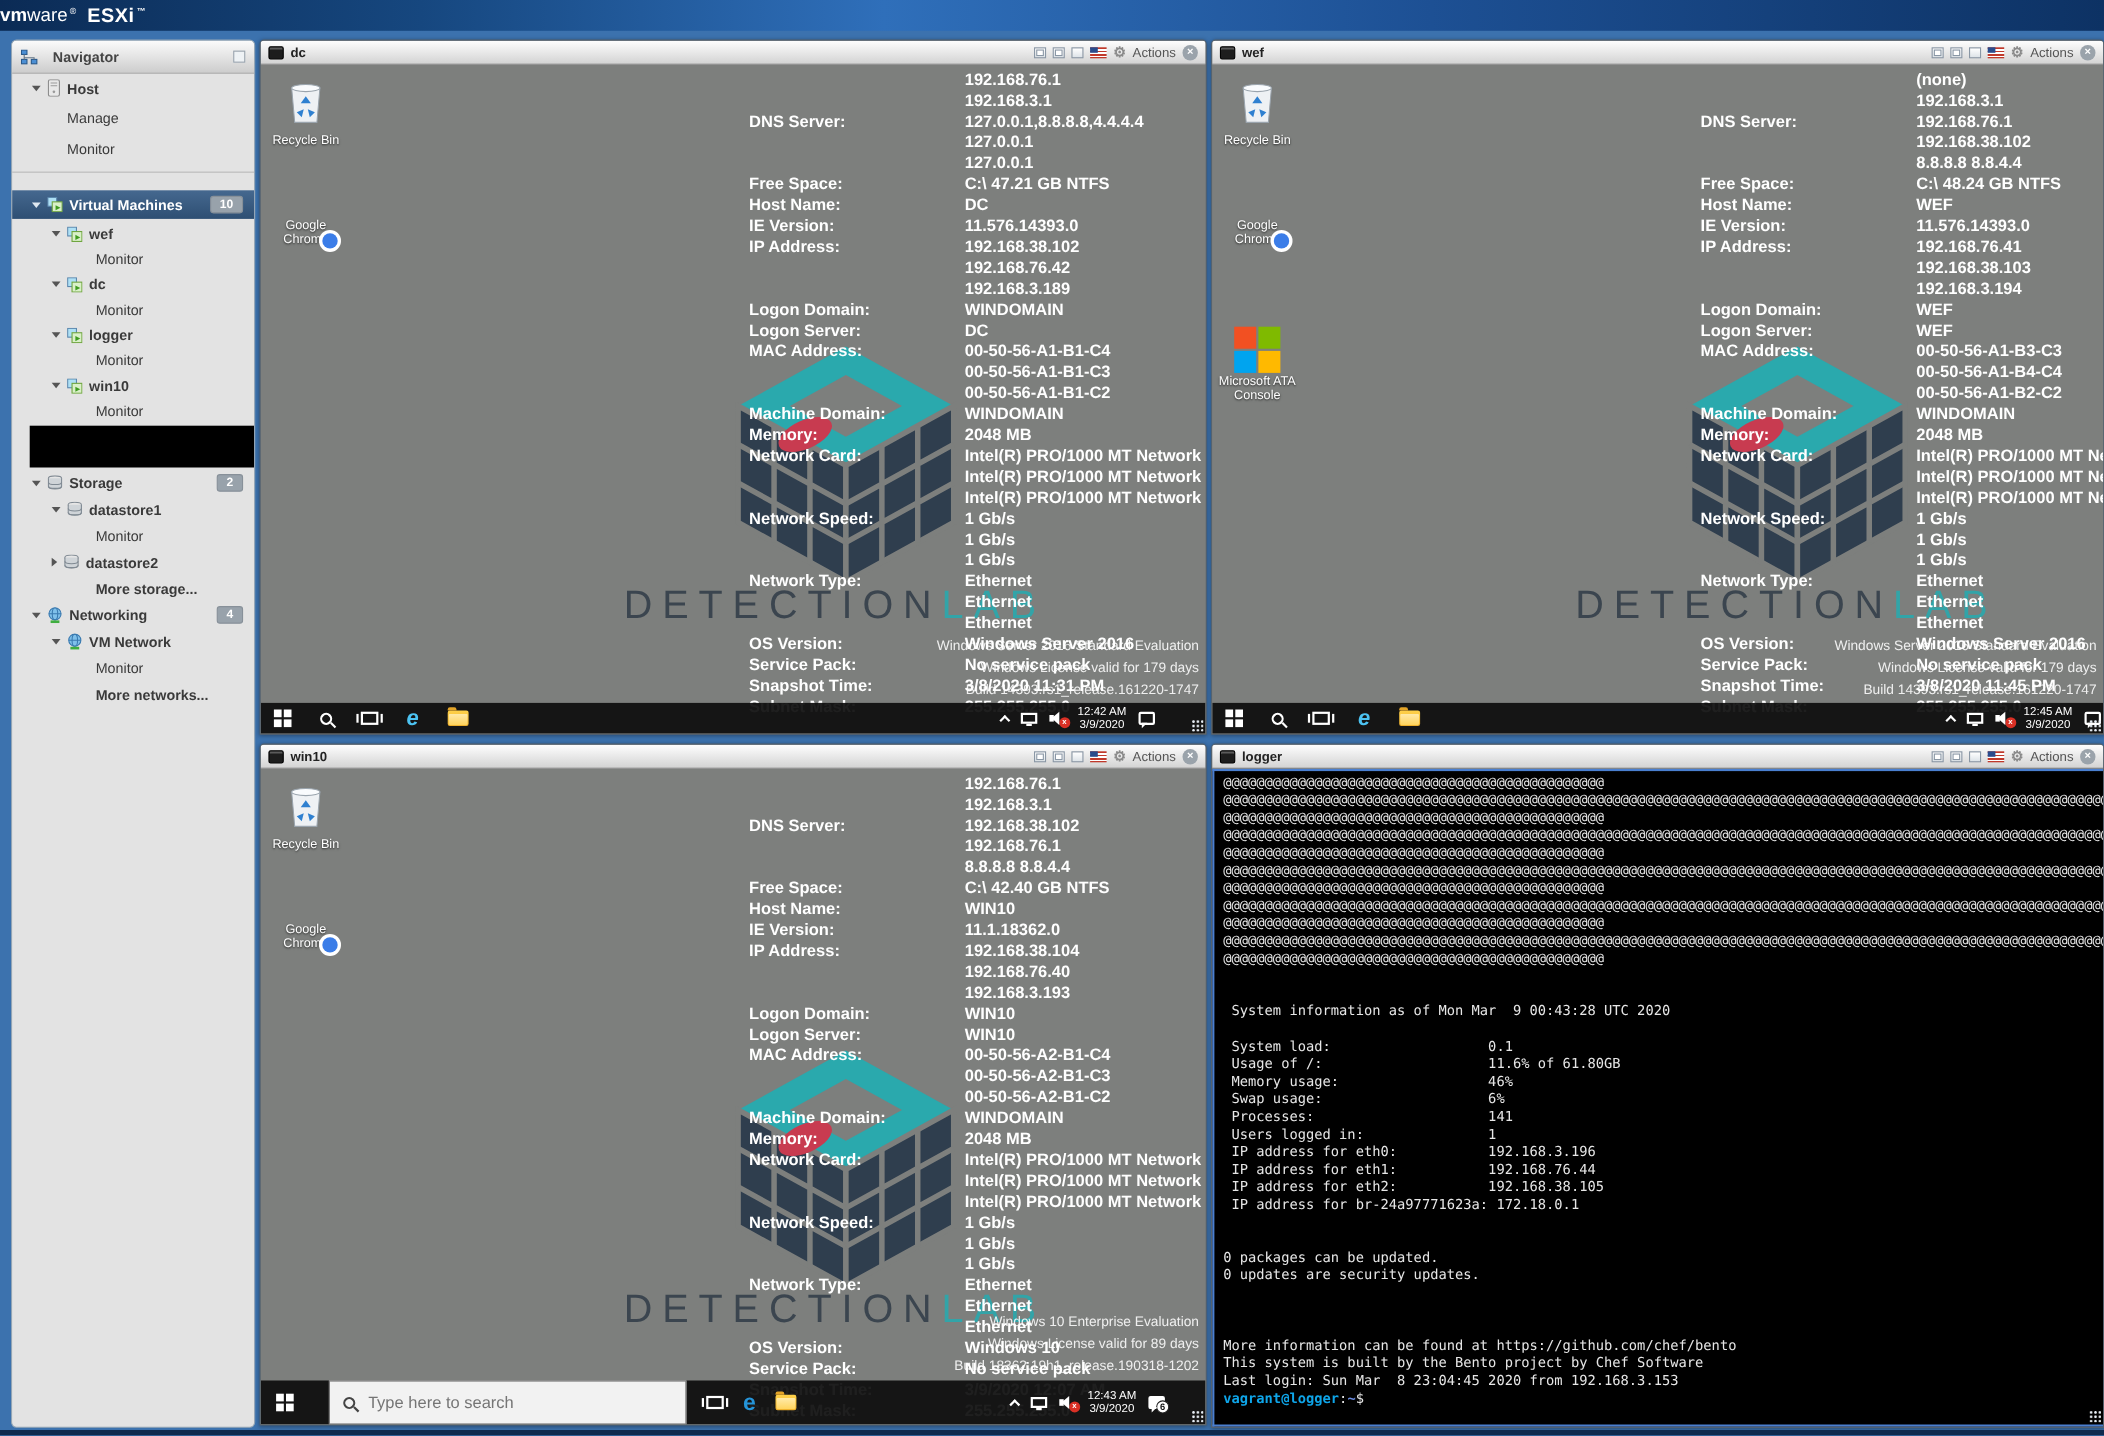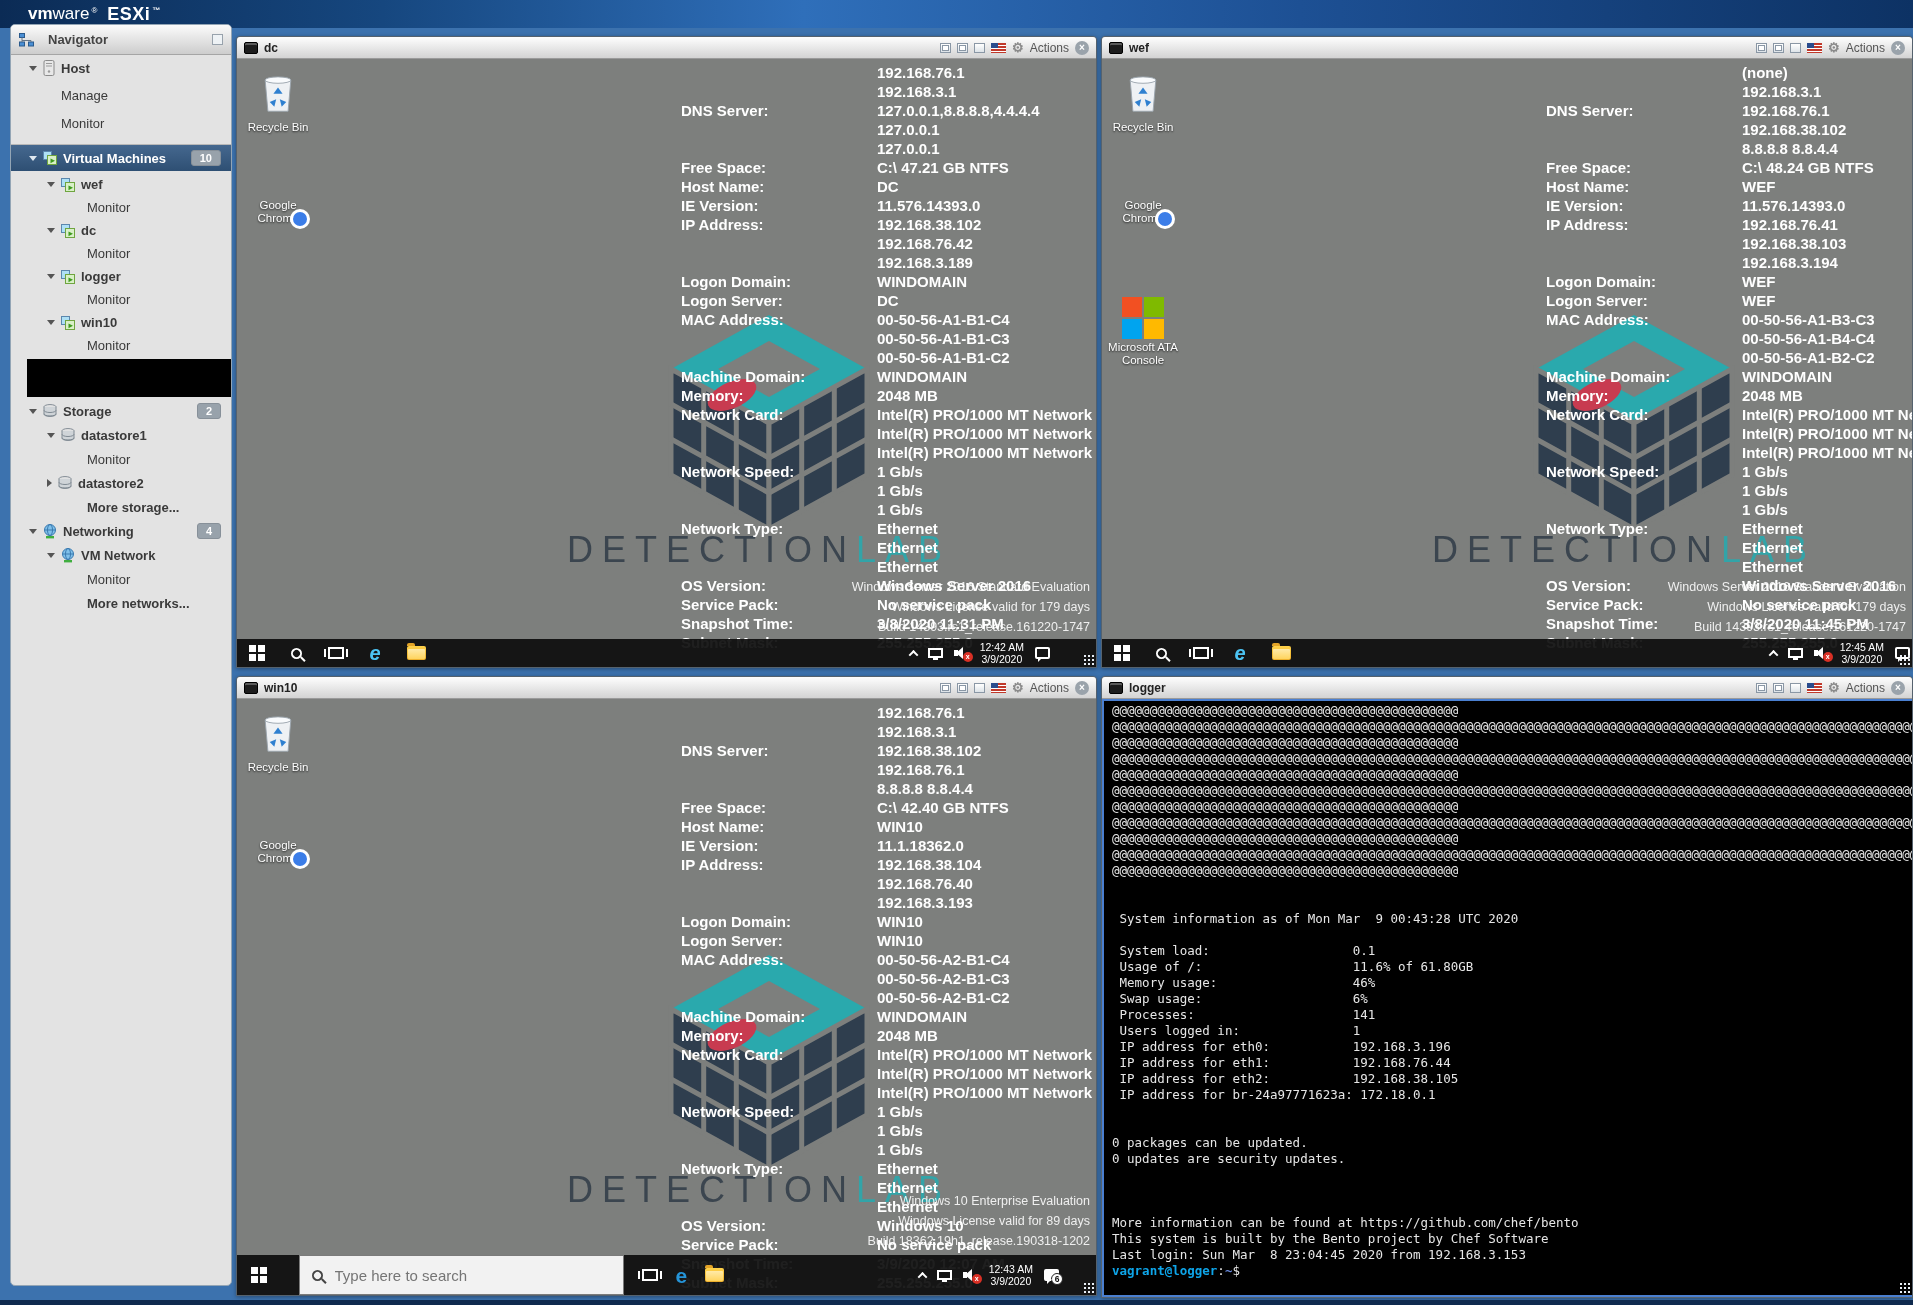--- a/index.html
+++ b/index.html
@@ -1,41 +1,41 @@
 <!DOCTYPE html>
 <html><head>
 <meta charset="utf-8">
 <style>
 *{box-sizing:border-box}
 html,body{margin:0;padding:0}
 body{width:1913px;height:1305px;position:relative;overflow:hidden;background:#3c72ae;font-family:"Liberation Sans",sans-serif}
 
 
-.topbar{position:absolute;left:0;top:0;right:0;height:28px;display:flex;align-items:center;padding-left:28px;color:#fff;
+.topbar{position:absolute;left:0;top:0;right:0;height:28px;display:flex;align-items:center;padding-left:0;color:#fff;
 background:linear-gradient(90deg,#0b2b55 0%,#16477f 20%,#2f6fba 42%,#1d5094 68%,#0d3264 100%)}
 .logo-vm{font-weight:bold;font-size:17px}
 .logo-ware{font-weight:normal;font-size:17px}
 .logo-sup{font-size:8px;vertical-align:super;margin:0 2px}
 .logo-esxi{font-weight:bold;font-size:18px;margin-left:8px;letter-spacing:.5px}
 
 
-.sidebar{position:absolute;left:10px;top:24px;width:222px;height:1262px;background:#e3e3e3;border:1px solid #93a5b5;border-radius:5px;overflow:hidden;font-size:13px;color:#333}
+.sidebar{position:absolute;left:10px;top:36px;width:222px;height:1262px;background:#e3e3e3;border:1px solid #93a5b5;border-radius:5px;overflow:hidden;font-size:13px;color:#333}
 .nav-head{height:30px;background:linear-gradient(#fbfbfb,#cdcdcd);border-bottom:1px solid #a5a5a5;display:flex;align-items:center;gap:7px;padding:0 8px;font-weight:bold;color:#444}
 .nav-head .pin{margin-left:auto;width:11px;height:11px;border:1px solid #98a2ac;background:#eef2f5}
 .trow{display:flex;align-items:center;color:#3a3a3a;cursor:default}
 .h26{height:26px}.h28{height:28px}.h23{height:23px}.h24{height:24px}
 .bold{font-weight:bold}
 .tri{width:0;height:0;border-left:4px solid transparent;border-right:4px solid transparent;border-top:5px solid #555;margin-right:6px;flex:none}
 .tri.right{border:none;border-top:4px solid transparent;border-bottom:4px solid transparent;border-left:5px solid #555}
 .m18{margin-left:18px}.m36{margin-left:36px}
 .ind50{padding-left:50px}.ind76{padding-left:76px}
 .icn{flex:none;margin-right:6px;display:block}
 .badge{margin-left:auto;margin-right:10px;background:#98a2ab;border:1px solid #879099;color:#fff;font-weight:bold;font-size:11px;border-radius:3px;padding:1px 8px}
 .sep{height:1px;background:#b8b8b8;margin:7px 0 0}
-.selrow{height:26px;margin:0 0 2px;background:linear-gradient(#45688f,#2e4f73);color:#fff;font-weight:bold;display:flex;align-items:center}
+.selrow{height:26px;margin:16px 0 2px;background:linear-gradient(#45688f,#2e4f73);color:#fff;font-weight:bold;display:flex;align-items:center}
 .selrow .tri{border-top-color:#dfe8f0}
 .redacted{width:204px;height:38px;background:#000;margin:2px 0 2px 16px}
 
 
 .vmwin{position:absolute;background:#7d7f7d;border:1px solid #55626e;border-radius:4px 4px 0 0;overflow:hidden;box-shadow:0 1px 4px rgba(0,0,0,.35)}
 #win-dc{left:236px;top:36px;width:861px;height:632px}
 #win-wef{left:1101px;top:36px;width:812px;height:632px}
 #win-win10{left:236px;top:676px;width:861px;height:620px}
 #win-logger{left:1101px;top:676px;width:812px;height:622px}
 .vmtitle{height:22px;background:linear-gradient(#fefefe,#d3d3d3);border-bottom:1px solid #9a9a9a;display:flex;align-items:center;gap:6px;padding:0 7px;font-size:12px;font-weight:bold;color:#222}

